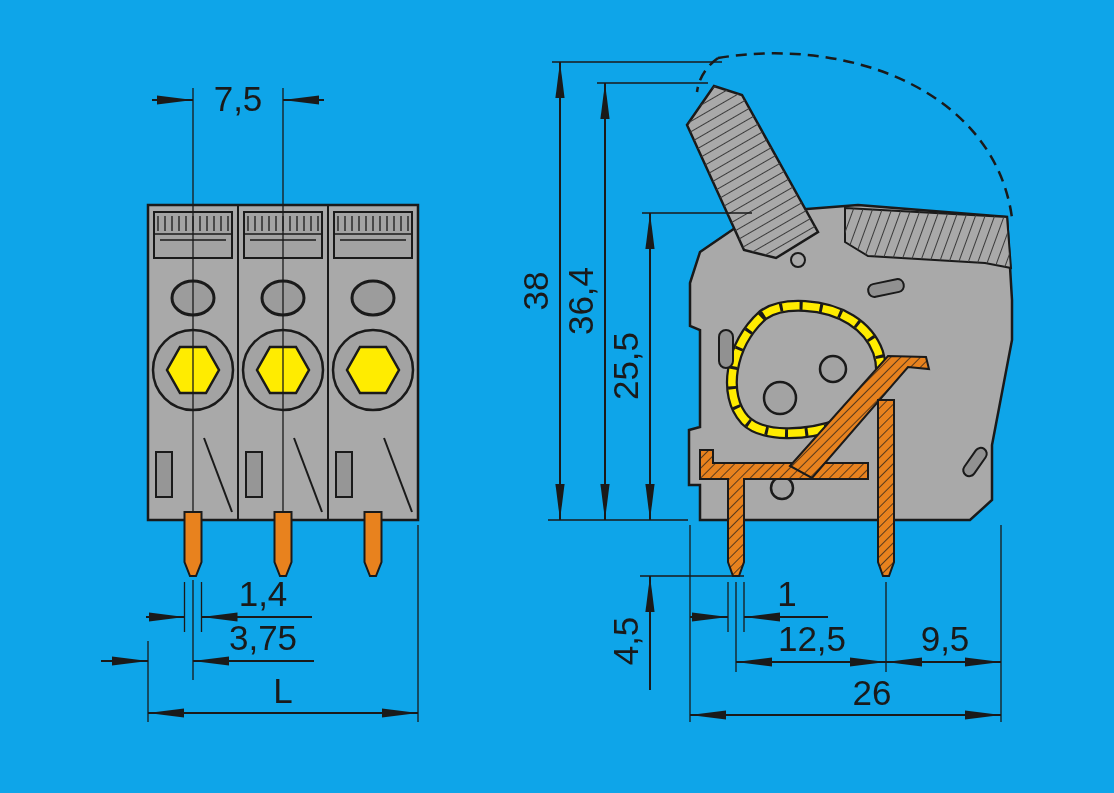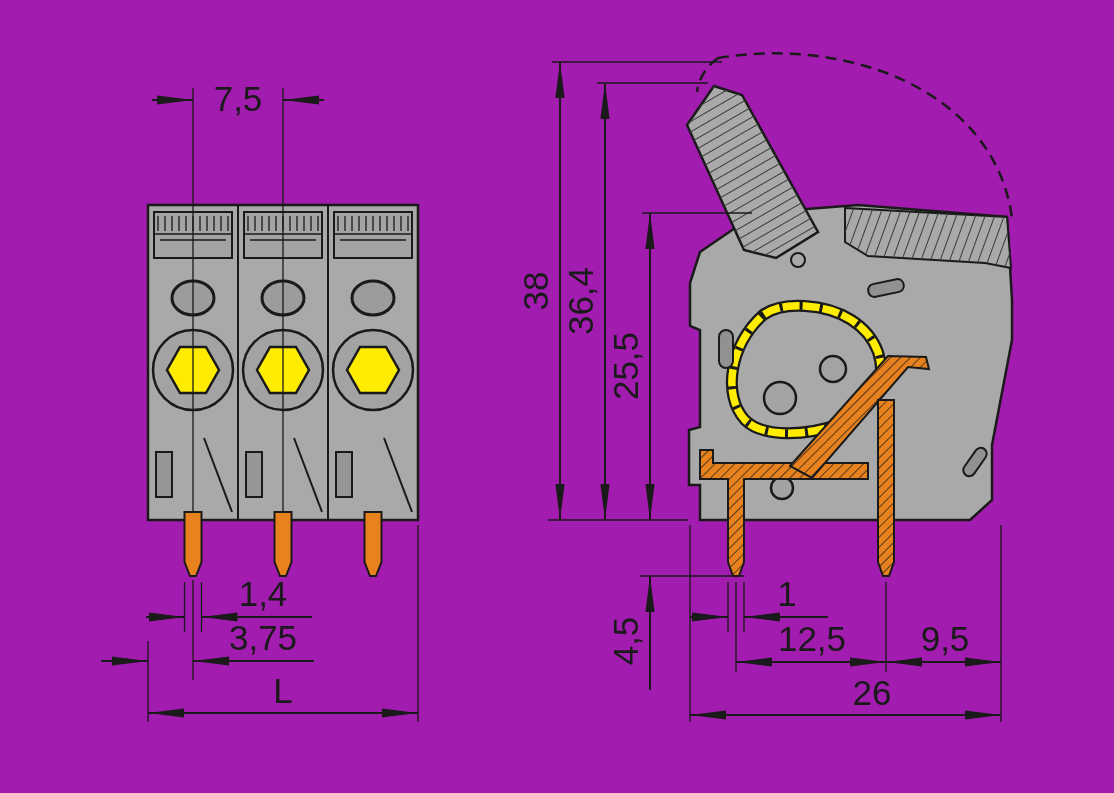--- a/index.html
+++ b/index.html
@@ -1,16 +1,16 @@
 <!DOCTYPE html>
 <html><head>
 <meta charset="utf-8">
 <style>
   html,body{margin:0;padding:0;background:#ffffff;}
-  .stage{width:1114px;height:793px;background:#a21caf;position:relative;overflow:hidden;}
+  .stage{width:1114px;height:793px;background:#0ea5e9;position:relative;overflow:hidden;}
   svg{display:block;}
   .dim{font-family:"Liberation Sans","DejaVu Sans",sans-serif;font-size:35px;fill:#1a1a1a;}
   .outline{stroke:#1a1a1a;fill:none;}
   .ext{stroke:#1a1a1a;stroke-width:1.3;}
   .dimline{stroke:#1a1a1a;stroke-width:2;}
   .det{stroke:#1a1a1a;}
 </style>
 </head>
 <body>
 

